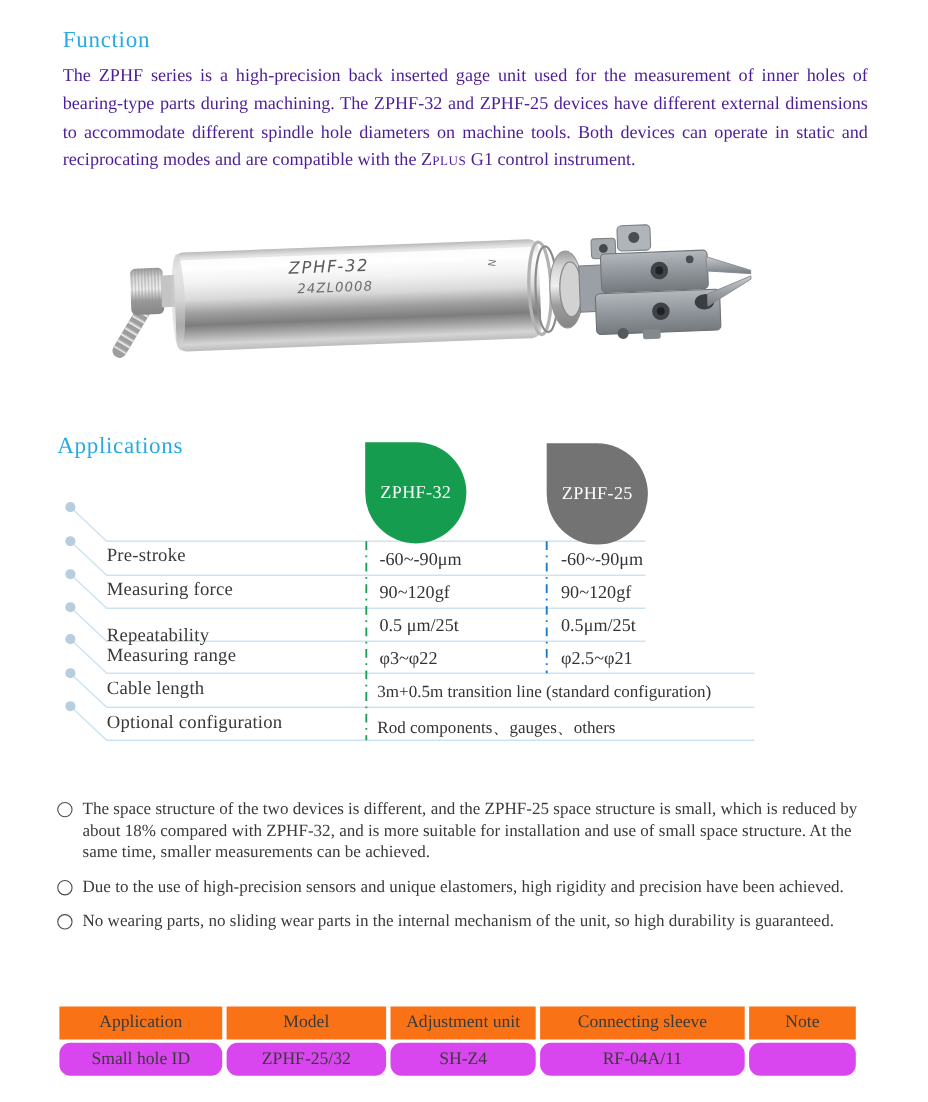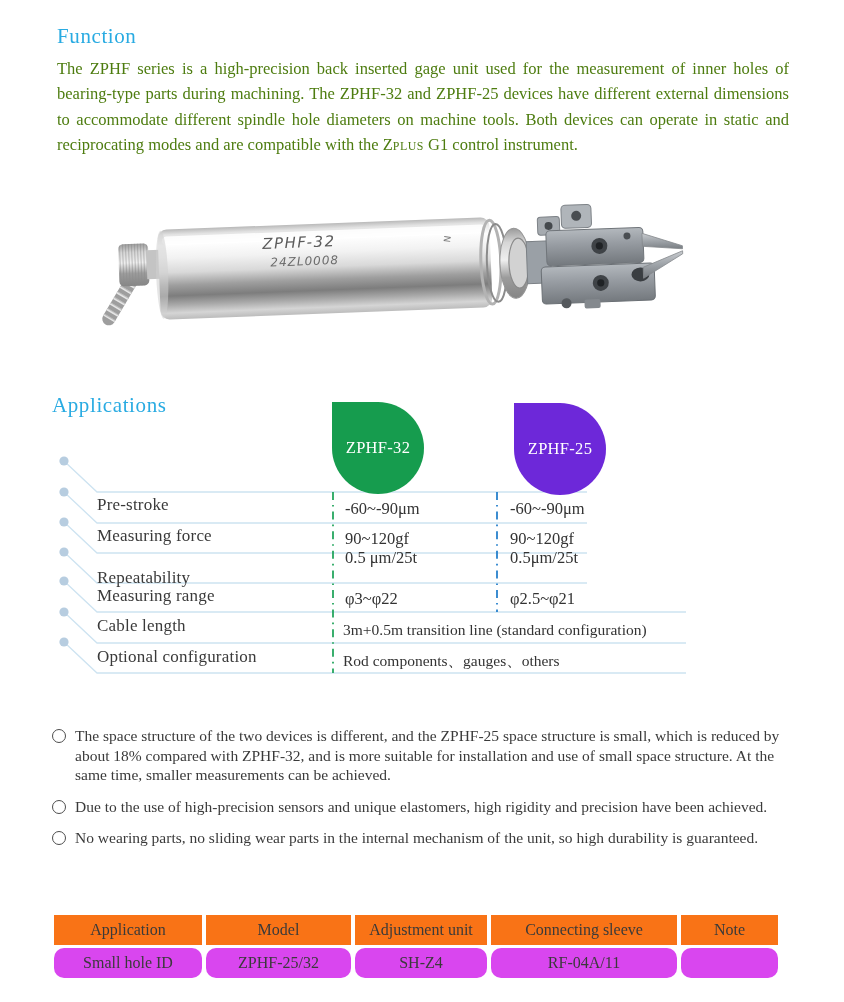--- a/index.html
+++ b/index.html
@@ -2,37 +2,37 @@
 <html><head>
 <meta charset="utf-8">
 <style>
   html,body{margin:0;padding:0;background:#ffffff;}
   .page{position:relative;width:844px;height:1002px;background:#ffffff;overflow:hidden;
         font-family:"Liberation Serif", serif;color:#3d3d3d;}
   .heading{position:absolute;margin:0;font-size:21px;font-weight:normal;color:#29abe2;letter-spacing:0.6px;}
   .fn-heading{left:57px;top:24px;}
   .apps-heading{left:52px;top:393px;}
   .body-text{position:absolute;left:57px;top:56px;width:732px;margin:0;
-             font-size:16.5px;line-height:25.4px;text-align:justify;color:#4d7c0f;}
+             font-size:16.5px;line-height:25.4px;text-align:justify;color:#4c1d95;}
   .smallcaps{font-size:0.72em;letter-spacing:0.5px;}
   .product{position:absolute;left:95px;top:186px;width:590px;height:152px;}
 
   
   .apps{position:absolute;left:0;top:400px;width:844px;height:292px;}
   .apps-lines{position:absolute;left:0;top:0;width:844px;height:292px;}
   .drop{position:absolute;width:92px;height:92px;border-radius:0 50% 50% 50%;
         display:flex;align-items:center;justify-content:center;color:#fff;font-size:16.5px;letter-spacing:0.3px;}
   .drop-green{left:332px;top:2px;background:#169c4e;}
-  .drop-blue{left:514px;top:3px;background:#6d28d9;}
+  .drop-blue{left:497px;top:3px;background:#737373;}
   .row-label{position:absolute;left:97px;font-size:17px;color:#3a3a3a;letter-spacing:0.2px;white-space:nowrap;}
   .row-val{position:absolute;font-size:16.5px;color:#333;white-space:nowrap;}
   .col1{left:345px;} .col2{left:510px;}
   .span-val{left:343px;font-size:15.5px;}
   .rl1{top:95px;} .rl2{top:126px;} .rl3{top:168px;} .rl4{top:186px;} .rl5{top:216px;} .rl6{top:247px;}
-  .rv1{top:99px;} .rv2{top:129px;} .rv3{top:148px;text-align:right;} .rv4{top:189px;} .rv5{top:221px;} .rv6{top:251px;}
+  .rv1{top:99px;} .rv2{top:129px;} .rv3{top:159px;text-align:right;} .rv4{top:189px;} .rv5{top:221px;} .rv6{top:251px;}
 
   
   .bullets{position:absolute;left:52px;top:726px;width:745px;}
   .bullet{display:flex;gap:9px;margin-bottom:12px;font-size:15.5px;line-height:19.6px;color:#3a3a3a;}
   .bullet-circle{flex:none;width:12px;height:12px;border:1.4px solid #4d4d4d;border-radius:50%;
                  background:#fff;margin-top:3px;}
 
   
   .bottom-table{position:absolute;left:50px;top:912px;}
   table{border-collapse:separate;border-spacing:4px 3px;table-layout:fixed;width:732px;}

